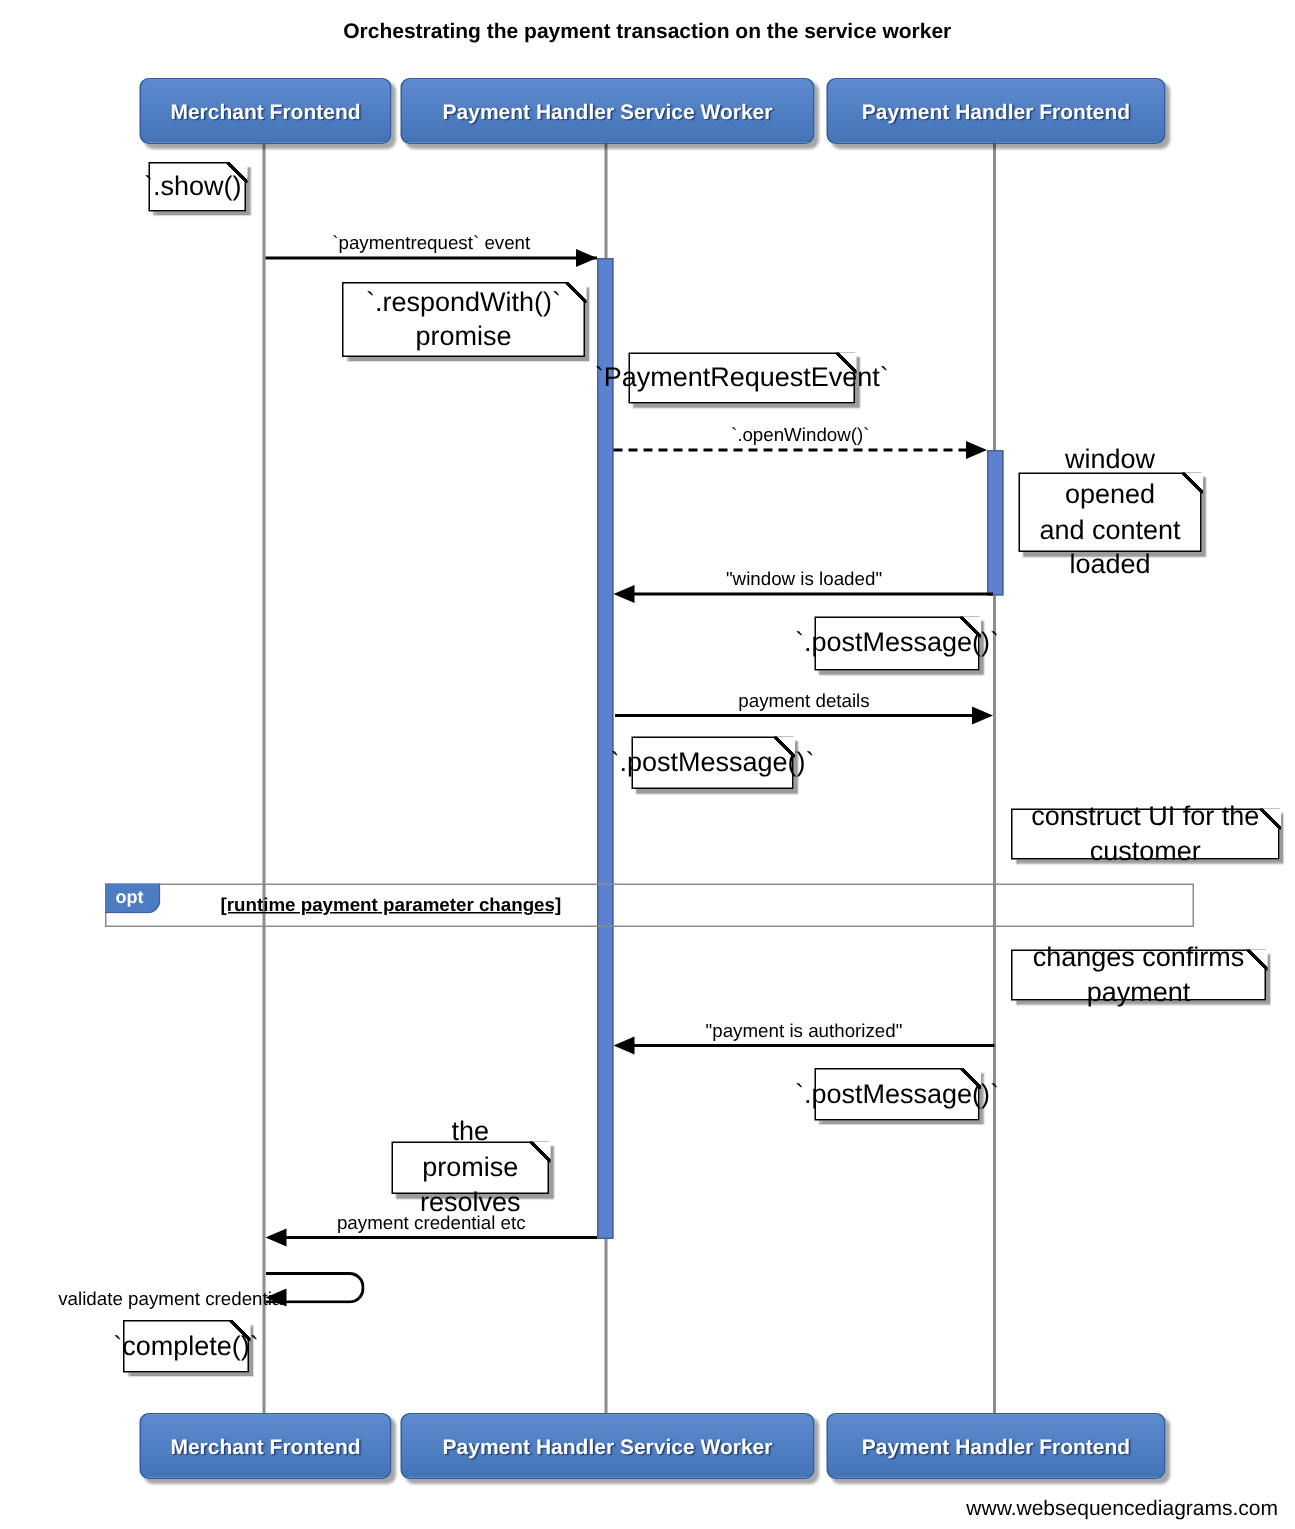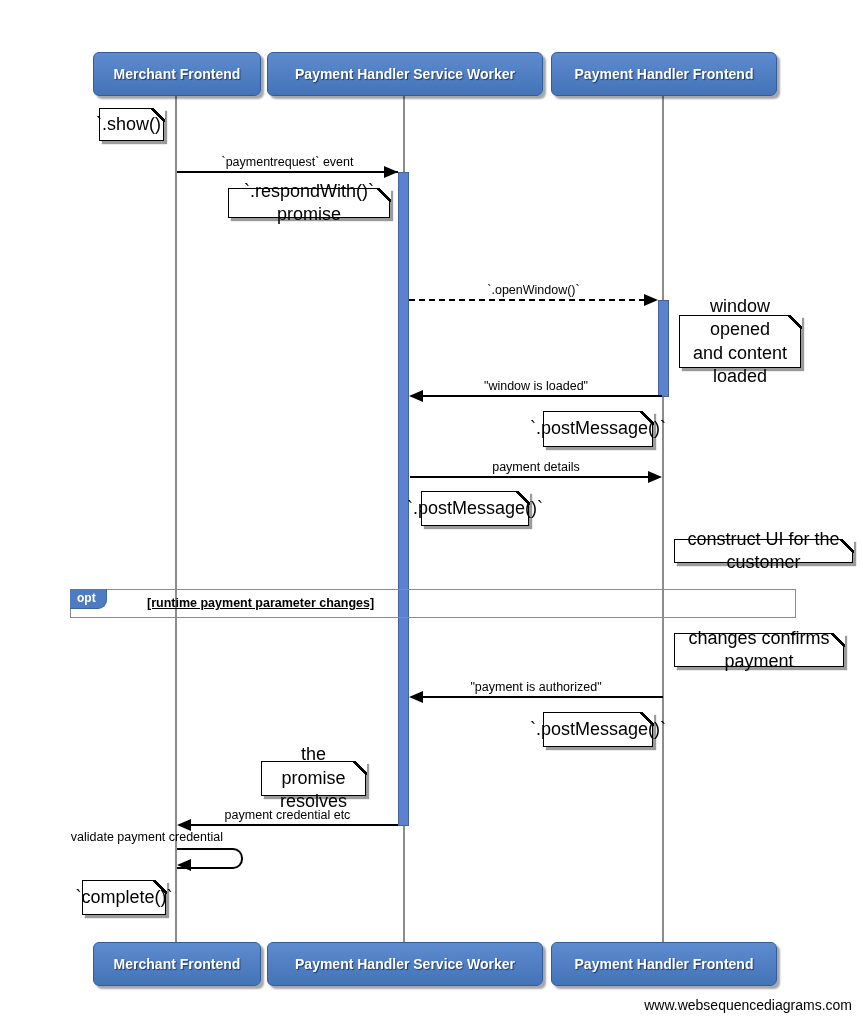--- a/index.html
+++ b/index.html
@@ -33,20 +33,21 @@
                 color:#fff;font-size:12px;font-weight:bold;line-height:19px;padding:0 10px 0 7px;
                 border-bottom-right-radius:9px;z-index:3;}
   .fragment-cond{font-size:12.5px;font-weight:bold;line-height:27px;white-space:nowrap;z-index:3;}
   .footer{font-size:14px;white-space:nowrap;z-index:6;}
 </style>
 </head>
 <body>
 
 <div id="canvas">
 
+  <div class="abs title">Orchestrating the payment transaction on the service worker</div>
 
   <div class="abs lifeline" style="left:175px;top:94px;height:848px;"></div>
   <div class="abs lifeline" style="left:403px;top:94px;height:848px;"></div>
   <div class="abs lifeline" style="left:662px;top:94px;height:848px;"></div>
 
   <div class="abs activation" style="left:398px;top:172px;height:654px;"></div>
   <div class="abs activation" style="left:658px;top:300px;height:97px;"></div>
 
   <div class="abs actor" style="left:93px;top:52px;width:166px;">
     <span>Merchant Frontend</span>
@@ -60,25 +61,29 @@
 
   <div class="abs note" style="left:99px;top:108px;width:65px;height:33px;">
     <span class="fold"></span>
     <span>`.show()`</span>
   </div>
 
   <div class="abs mlabel" style="left:177px;top:155px;width:221px;">`paymentrequest` event</div>
   <div class="abs mline" style="left:177px;top:171px;width:221px;"></div>
   <div class="abs head-right" style="left:384px;top:166px;"></div>
 
-  <div class="abs note" style="left:228px;top:188px;width:162px;height:30px;">
+  <div class="abs note" style="left:228px;top:188px;width:162px;height:50px;">
     <span class="fold"></span>
     <span>`.respondWith()` promise</span>
   </div>
 
+  <div class="abs note" style="left:419px;top:235px;width:151px;height:34px;">
+    <span class="fold"></span>
+    <span>`PaymentRequestEvent`</span>
+  </div>
 
   <div class="abs mlabel" style="left:409px;top:283px;width:249px;">`.openWindow()`</div>
   <div class="abs mline-dashed" style="left:409px;top:299px;width:236px;"></div>
   <div class="abs head-right" style="left:644px;top:294px;"></div>
 
   <div class="abs note" style="left:679px;top:315px;width:122px;height:53px;">
     <span class="fold"></span>
     <span>window opened
 and content loaded</span>
   </div>
@@ -94,21 +99,21 @@
 
   <div class="abs mlabel" style="left:409px;top:460px;width:254px;">payment details</div>
   <div class="abs mline" style="left:410px;top:476px;width:239px;"></div>
   <div class="abs head-right" style="left:648px;top:471px;"></div>
 
   <div class="abs note" style="left:421px;top:491px;width:108px;height:35px;">
     <span class="fold"></span>
     <span>`.postMessage()`</span>
   </div>
 
-  <div class="abs note" style="left:674px;top:539px;width:179px;height:24px;">
+  <div class="abs note" style="left:674px;top:539px;width:179px;height:34px;">
     <span class="fold"></span>
     <span>construct UI for the customer</span>
   </div>
 
   <div class="abs fragment" style="left:70px;top:589px;width:726px;height:29px;"></div>
   <div class="abs fragment-tab" style="left:70px;top:589px;height:19px;">opt</div>
   <div class="abs fragment-cond" style="left:147px;top:590px;text-decoration:underline;">[runtime payment parameter changes]</div>
 
   <div class="abs note" style="left:674px;top:633px;width:170px;height:34px;">
     <span class="fold"></span>
@@ -126,21 +131,21 @@
 
   <div class="abs note" style="left:261px;top:761px;width:105px;height:35px;">
     <span class="fold"></span>
     <span>the promise resolves</span>
   </div>
 
   <div class="abs mlabel" style="left:177px;top:808px;width:221px;">payment credential etc</div>
   <div class="abs mline" style="left:189px;top:824px;width:209px;"></div>
   <div class="abs head-left" style="left:177px;top:819px;"></div>
 
-  <div class="abs mlabel" style="left:0px;top:830px;width:191px;text-align:right;margin-left:32px;">validate payment credential</div>
+  <div class="abs mlabel" style="left:0px;top:859px;width:191px;text-align:right;">validate payment credential</div>
   <div class="abs selfloop" style="left:177px;top:848px;"></div>
   <div class="abs head-left" style="left:177px;top:859px;"></div>
 
   <div class="abs note" style="left:82px;top:880px;width:84px;height:35px;">
     <span class="fold"></span>
     <span>`complete()`</span>
   </div>
 
   <div class="abs actor" style="left:93px;top:942px;width:166px;">
     <span>Merchant Frontend</span>

